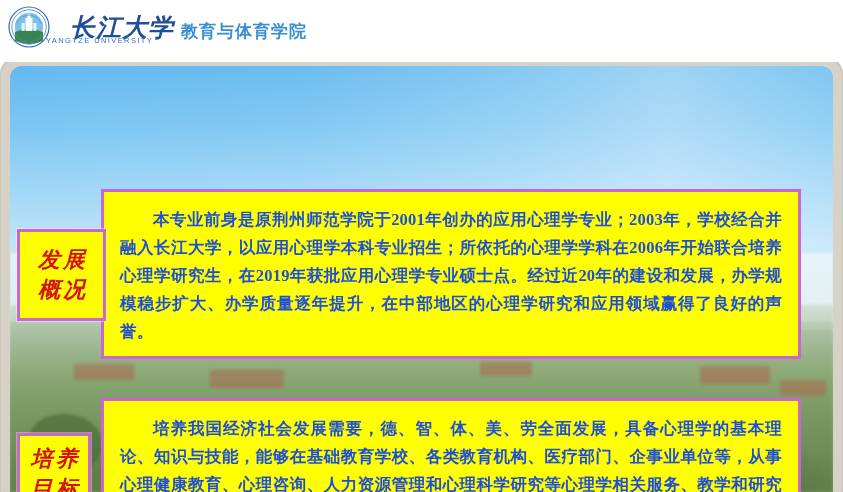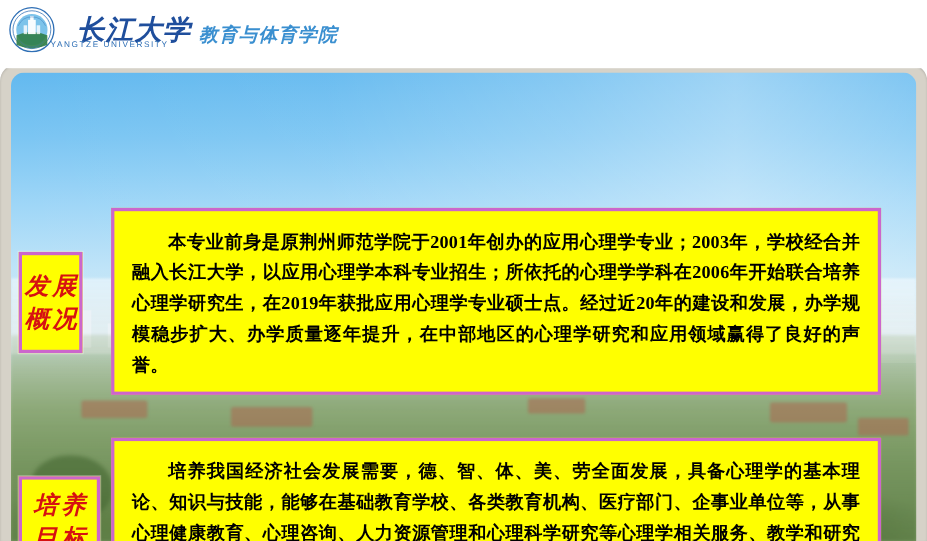--- a/index.html
+++ b/index.html
@@ -62,21 +62,20 @@
     font-family: "Liberation Sans", sans-serif;
     font-weight: normal;
     white-space: nowrap;
   }
   .college-cn {
     margin-left: 7px;
     font-size: 17px;
     color: #3a8fd0;
     font-family: "Liberation Serif", "DejaVu Serif", serif;
     font-weight: bold;
-    font-style: italic;
     letter-spacing: 1px;
     white-space: nowrap;
     align-self: center;
     margin-top: 8px;
   }
   .slide-title {
     position: absolute;
     left: 0; right: 0; top: 6px;
     text-align: center;
     font-size: 30px;
@@ -219,37 +218,37 @@
     color: #d61111;
     font-family: "Liberation Serif", "DejaVu Serif", serif;
     font-weight: bold;
     font-style: italic;
     font-size: 22px;
     line-height: 30px;
     letter-spacing: 3px;
     text-indent: 3px;
     white-space: nowrap;
   }
-  #tag-fazhan { left: 17px; top: 171px; width: 58px; height: 92px; }
+  #tag-fazhan { left: 17px; top: 171px; width: 89px; height: 92px; }
   #tag-peiyang { left: 17px; top: 375px; width: 74px; height: 82px; }
 
   .panel {
     position: absolute;
     background: #ffff00;
     border: 3px solid #cc66cc;
     box-sizing: border-box;
     z-index: 7;
     padding: 14px 16px 12px 16px;
   }
   #panel-overview { left: 101px; top: 131px; width: 700px; height: 170px; }
   #panel-goals    { left: 101px; top: 340px; width: 700px; height: 142px; }
 
   .panel p {
     margin: 0;
-    color: #000000;
+    color: #1d4ed8;
     font-family: "Liberation Serif", "DejaVu Serif", serif;
     font-weight: bold;
     font-size: 16.5px;
     line-height: 28px;
     text-align: justify;
     text-indent: 2em;
     letter-spacing: 0.2px;
     word-break: break-all;
   }
 

